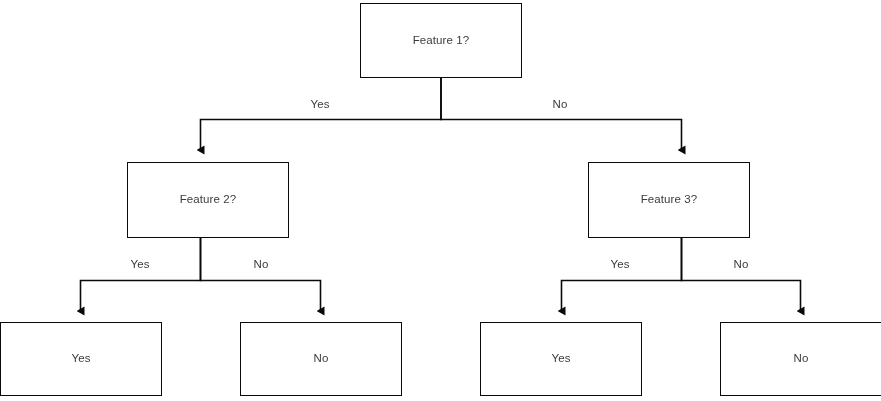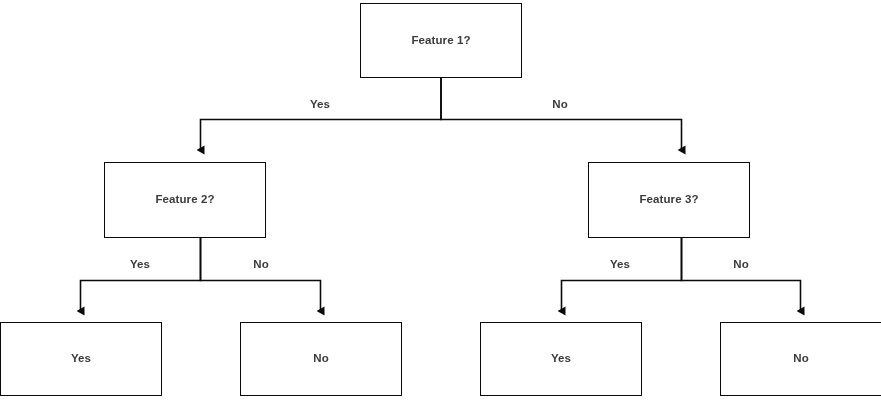--- a/index.html
+++ b/index.html
@@ -8,21 +8,20 @@
     padding: 0;
     background: #ffffff;
   }
   #canvas {
     position: relative;
     width: 881px;
     height: 401px;
     background: #ffffff;
     overflow: hidden;
     font-family: "Liberation Sans", sans-serif;
-    font-weight: bold;
   }
   #svg-layer {
     position: absolute;
     left: 0;
     top: 0;
     width: 881px;
     height: 401px;
   }
   .node-box {
     position: absolute;
@@ -83,21 +82,21 @@
     </g>
     <g>
       <path d="M 681.5 238 L 681.5 280.5 L 800.5 280.5 L 800.5 311" fill="none" stroke="#0a0a0a" stroke-width="1.6" marker-end="url(#arrowhead)"></path>
     </g>
   </svg>
 
   <div class="node-box" style="left:360px; top:3px; width:162px; height:75px;">
     <span class="node-label">Feature 1?</span>
   </div>
 
-  <div class="node-box" style="left:104px; top:162px; width:162px; height:76px;">
+  <div class="node-box" style="left:127px; top:162px; width:162px; height:76px;">
     <span class="node-label">Feature 2?</span>
   </div>
 
   <div class="node-box" style="left:588px; top:162px; width:162px; height:76px;">
     <span class="node-label">Feature 3?</span>
   </div>
 
   <div class="node-box" style="left:0px; top:322px; width:162px; height:74px;">
     <span class="node-label">Yes</span>
   </div>

